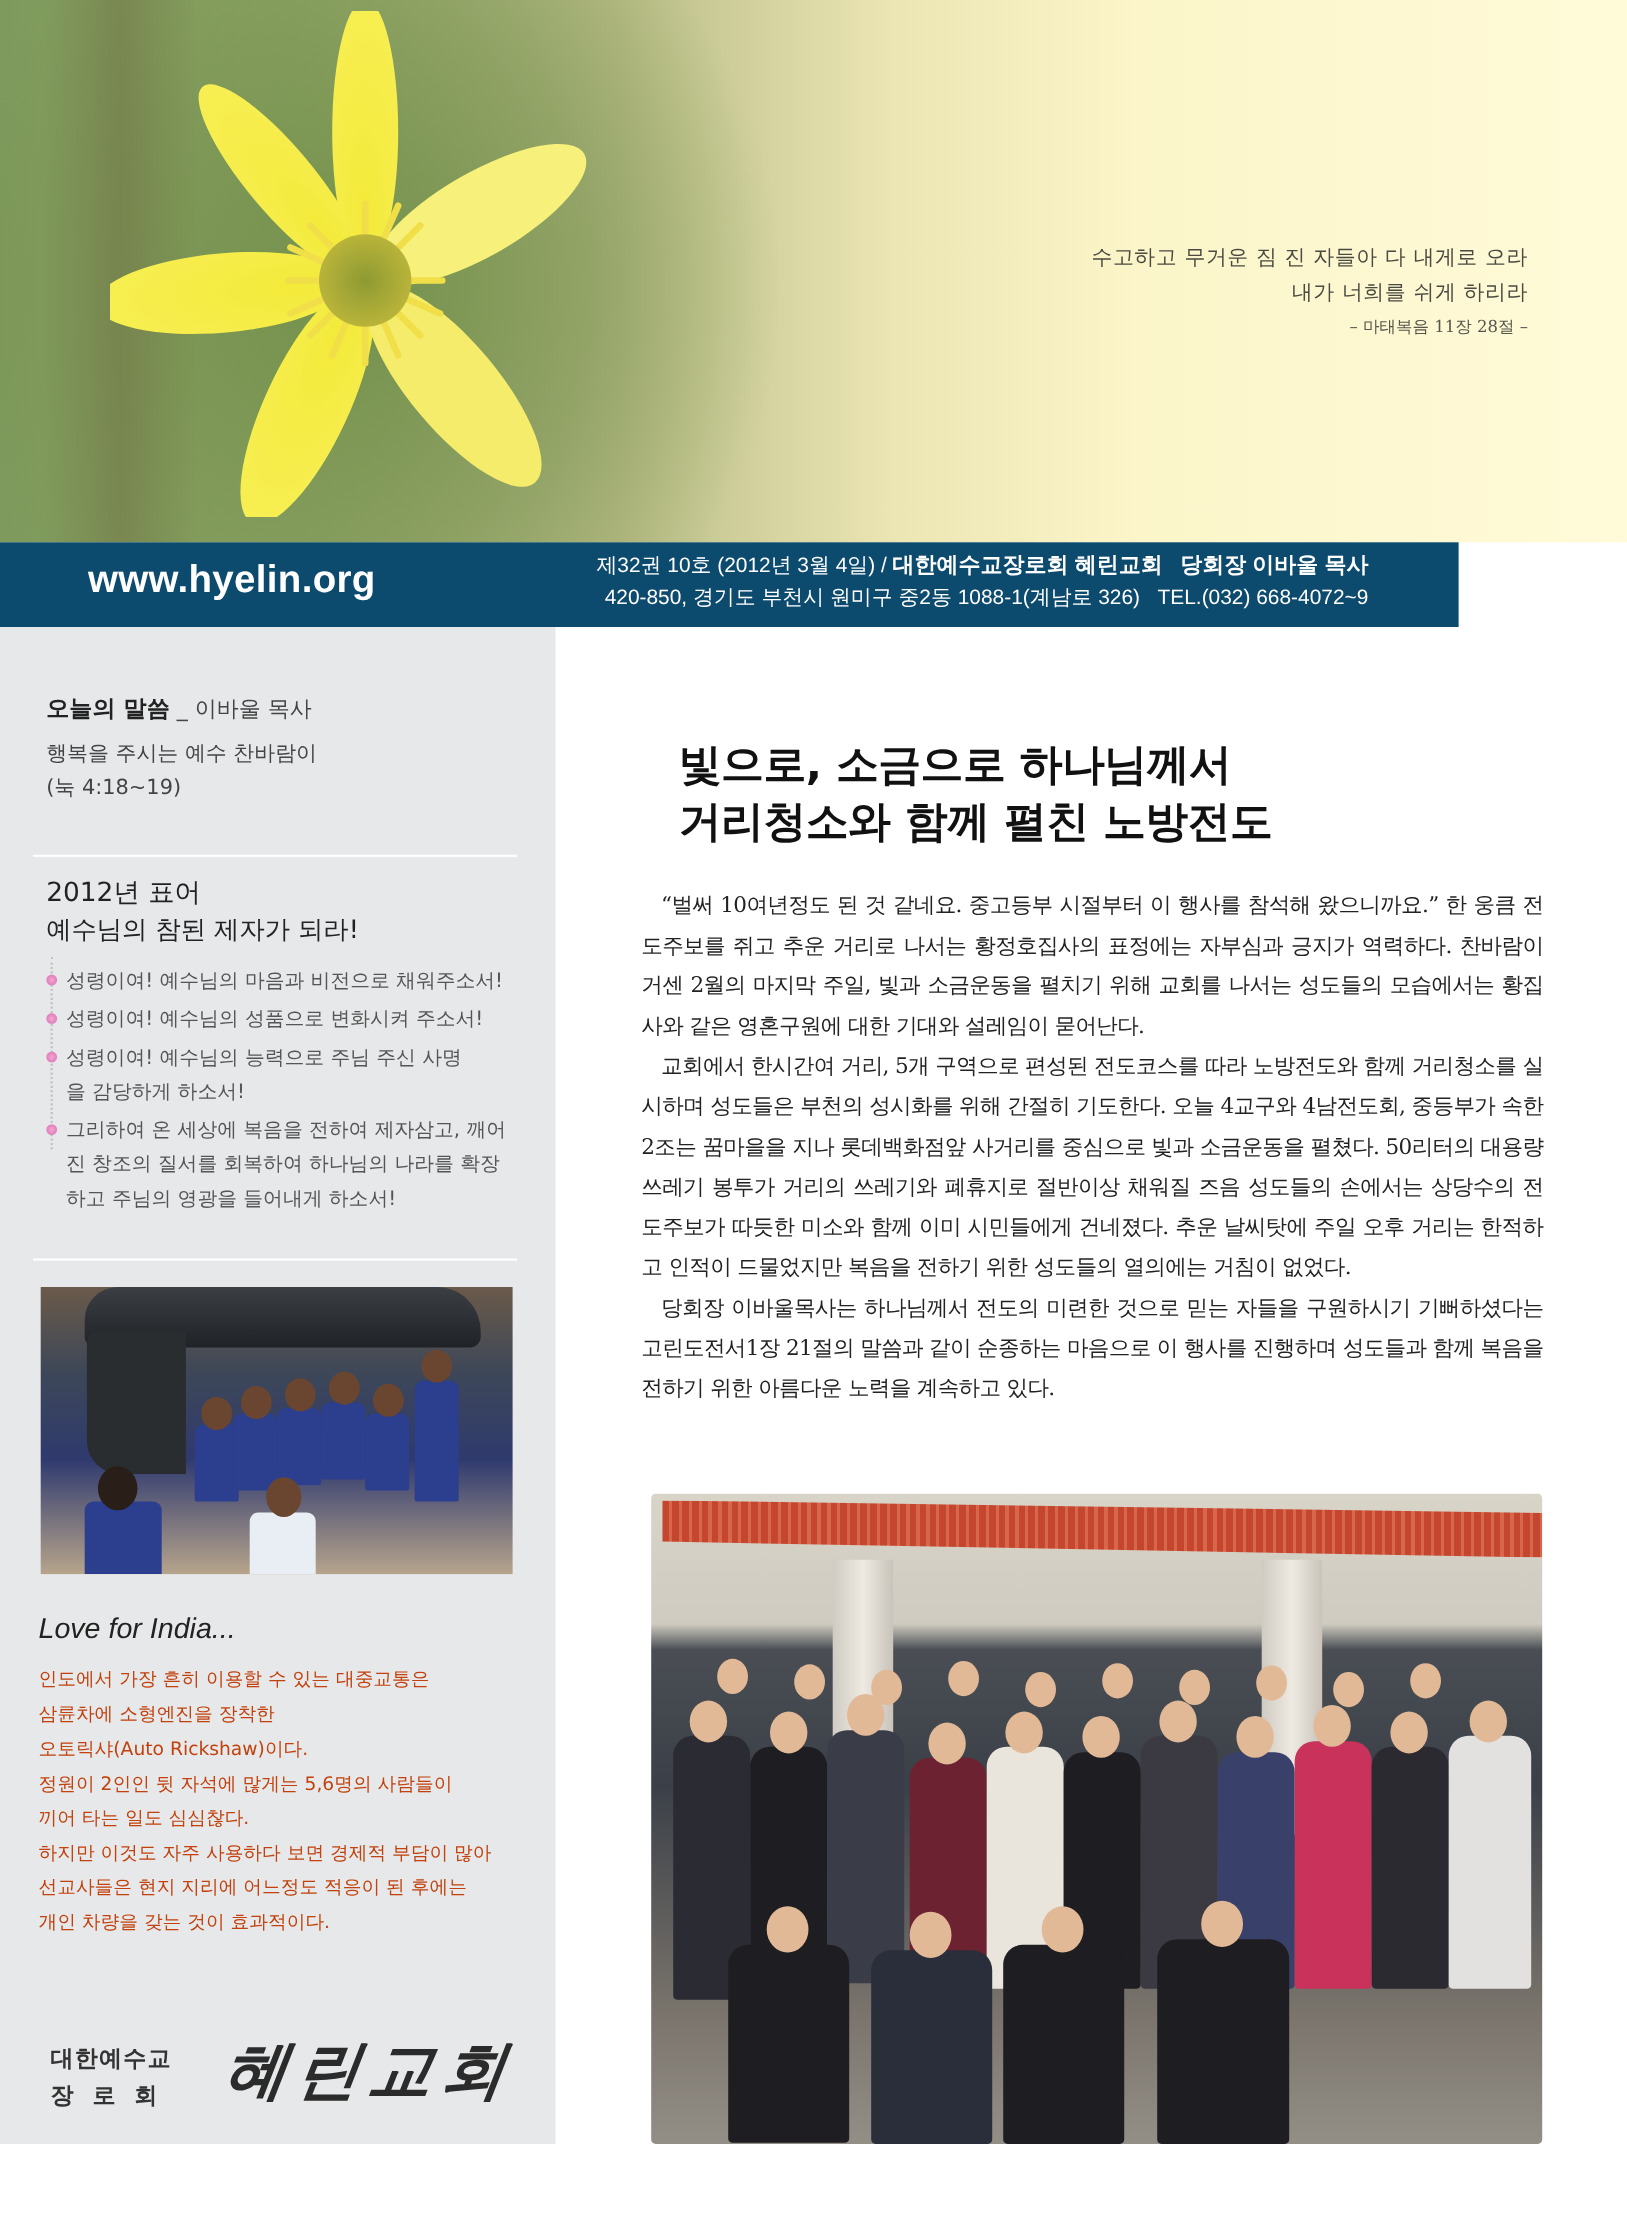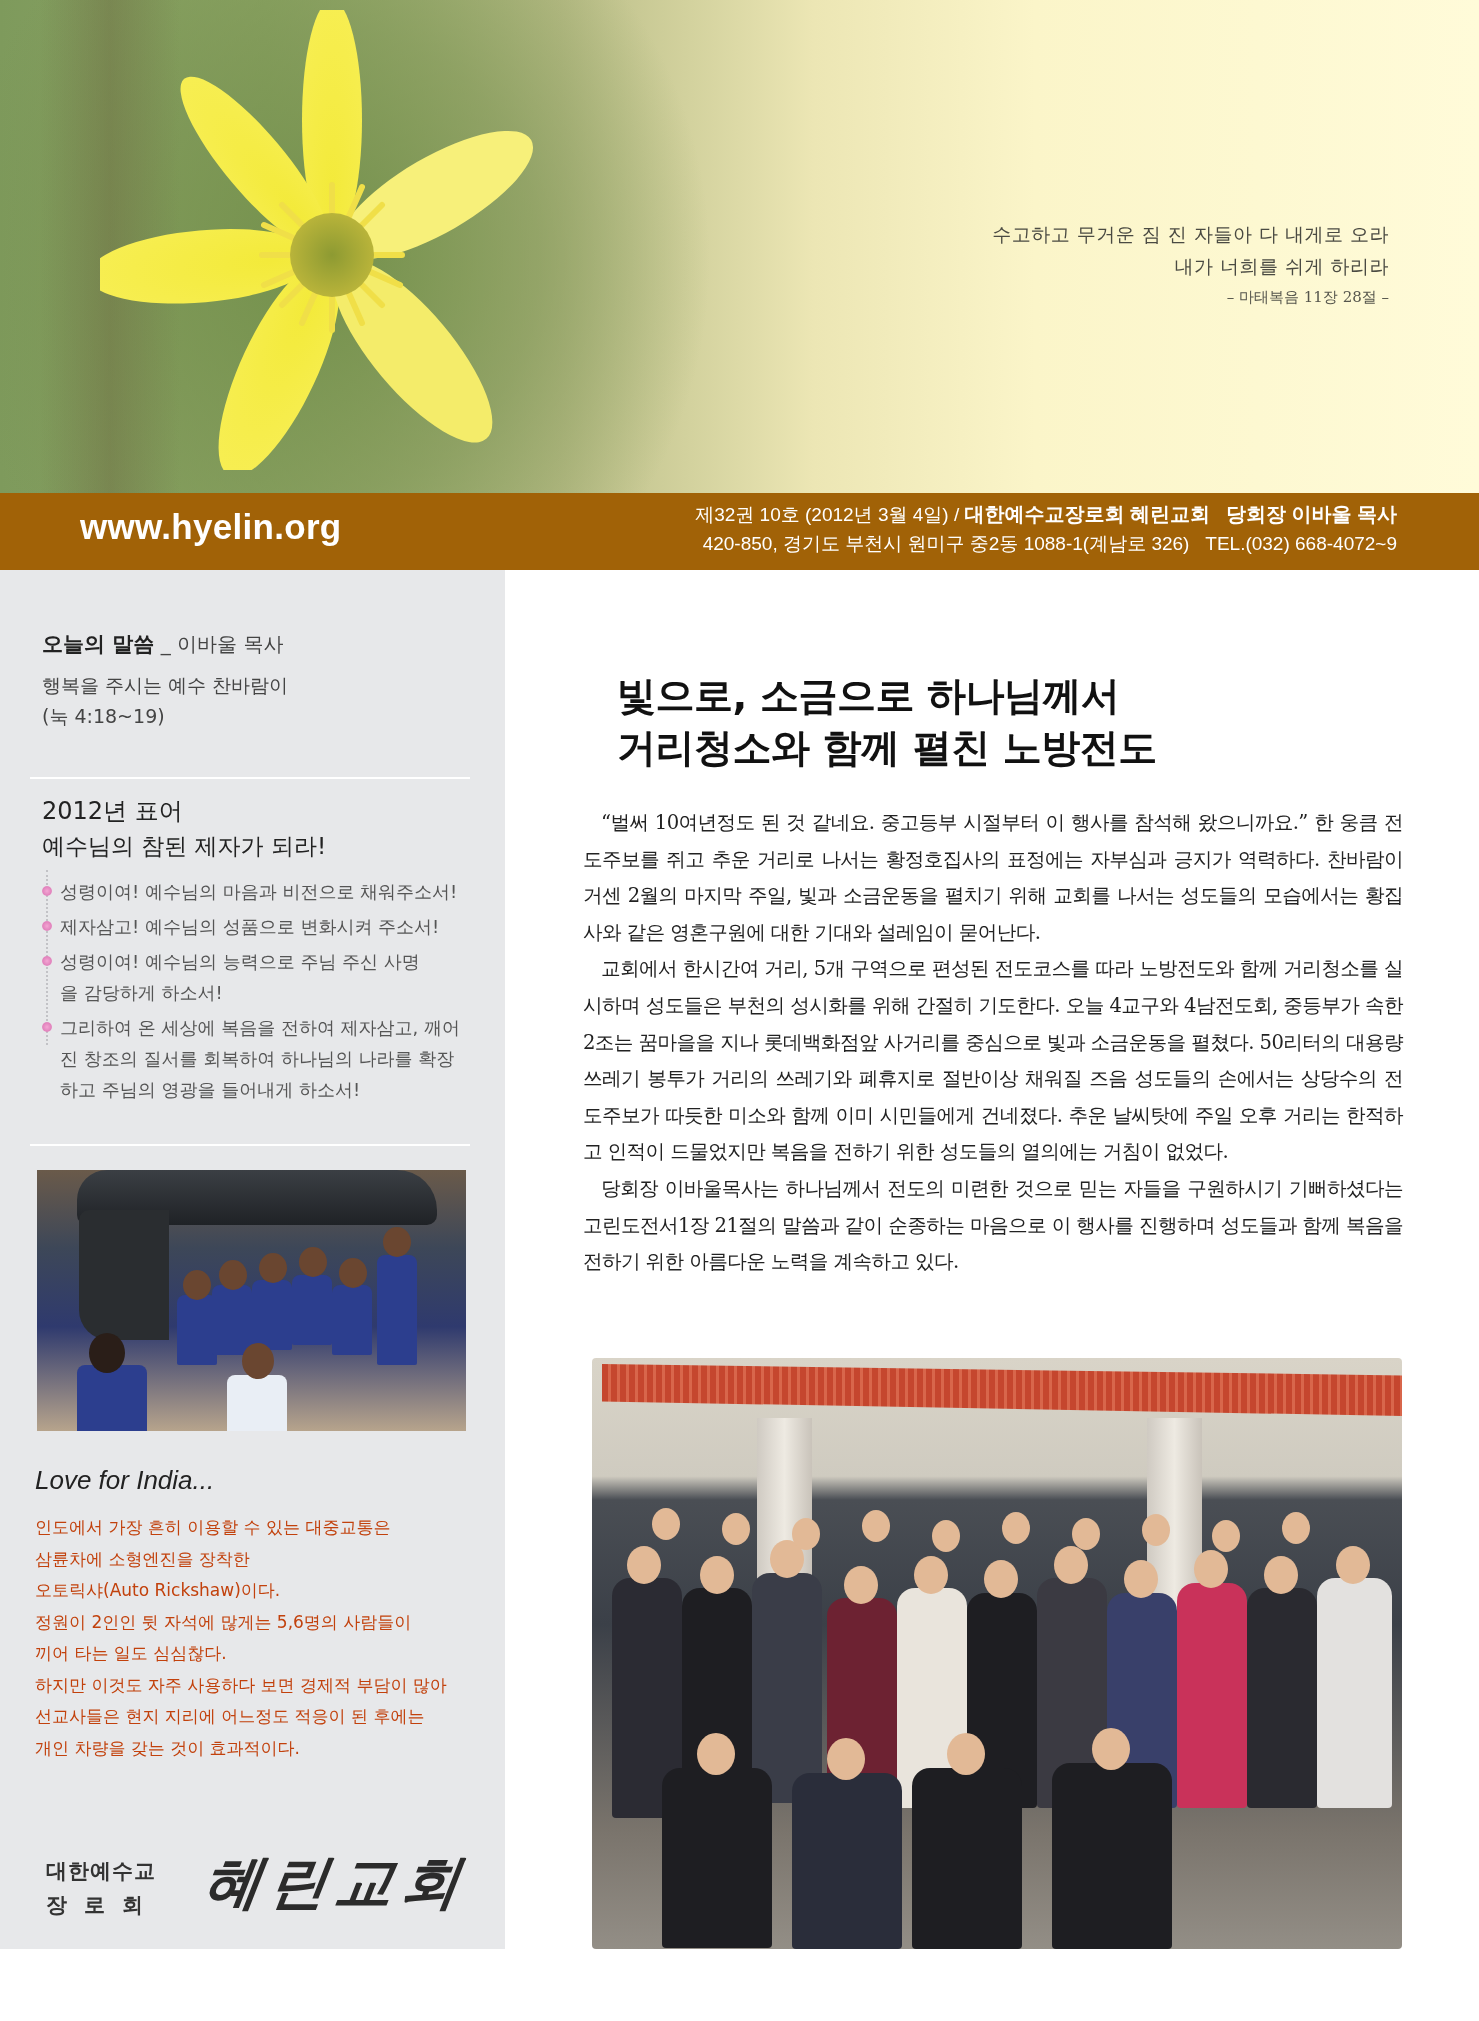--- a/index.html
+++ b/index.html
@@ -21,21 +21,21 @@
   .flower { position: absolute; left: 100px; top: 10px; width: 460px; height: 460px; }
   .quote {
     position: absolute; right: 90px; top: 218px; text-align: right;
     font-family: "DejaVu Serif", "Liberation Serif", serif; color: #4a4a42;
   }
   .quote .l1, .quote .l2 { font-size: 19px; line-height: 32px; letter-spacing: 0.5px; }
   .quote .ref { font-size: 15px; line-height: 30px; color: #55554c; }
 
   
   .greenbar {
-    position: absolute; left: 0; top: 493px; width: 1479px; height: 77px; background: #a16207;
+    position: absolute; left: 0; top: 493px; width: 1326px; height: 77px; background: #0c4a6e;
   }
   .site-url {
     position: absolute; left: 80px; top: 14px; font-family: "Liberation Sans", sans-serif;
     font-weight: bold; font-size: 35px; color: #ffffff; letter-spacing: 0.3px;
   }
   .pubinfo {
     position: absolute; right: 82px; top: 6px; text-align: right; color: #ffffff;
     font-family: "Liberation Sans", sans-serif;
   }
   .pubinfo .row1 { font-size: 19px; line-height: 30px; }
@@ -184,21 +184,21 @@
     <div class="sb-text" style="margin-top:12px;">행복을 주시는 예수 찬바람이</div>
     <div class="sb-text">(눅 4:18~19)</div>
   </div>
   <div class="divider" style="top:207px;"></div>
 
   <div class="sb-sec" style="top:224px;">
     <div class="motto-year">2012년 표어</div>
     <div class="motto-main">예수님의 참된 제자가 되라!</div>
     <div class="bullets">
       <div class="bullet"><span class="dot"></span><span>성령이여! 예수님의 마음과 비전으로 채워주소서!</span></div>
-      <div class="bullet"><span class="dot"></span><span>제자삼고! 예수님의 성품으로 변화시켜 주소서!</span></div>
+      <div class="bullet"><span class="dot"></span><span>성령이여! 예수님의 성품으로 변화시켜 주소서!</span></div>
       <div class="bullet" style="width:370px;"><span class="dot"></span><span>성령이여! 예수님의 능력으로 주님 주신 사명을 감당하게 하소서!</span></div>
       <div class="bullet" style="width:410px;"><span class="dot"></span><span>그리하여 온 세상에 복음을 전하여 제자삼고, 깨어진 창조의 질서를 회복하여 하나님의 나라를 확장하고 주님의 영광을 들어내게 하소서!</span></div>
     </div>
   </div>
   <div class="divider" style="top:574px;"></div>
 
   <div class="india-photo" style="top:600px;">
     <div class="roof"></div>
     <div class="cabin"></div>
     <div class="kids">

